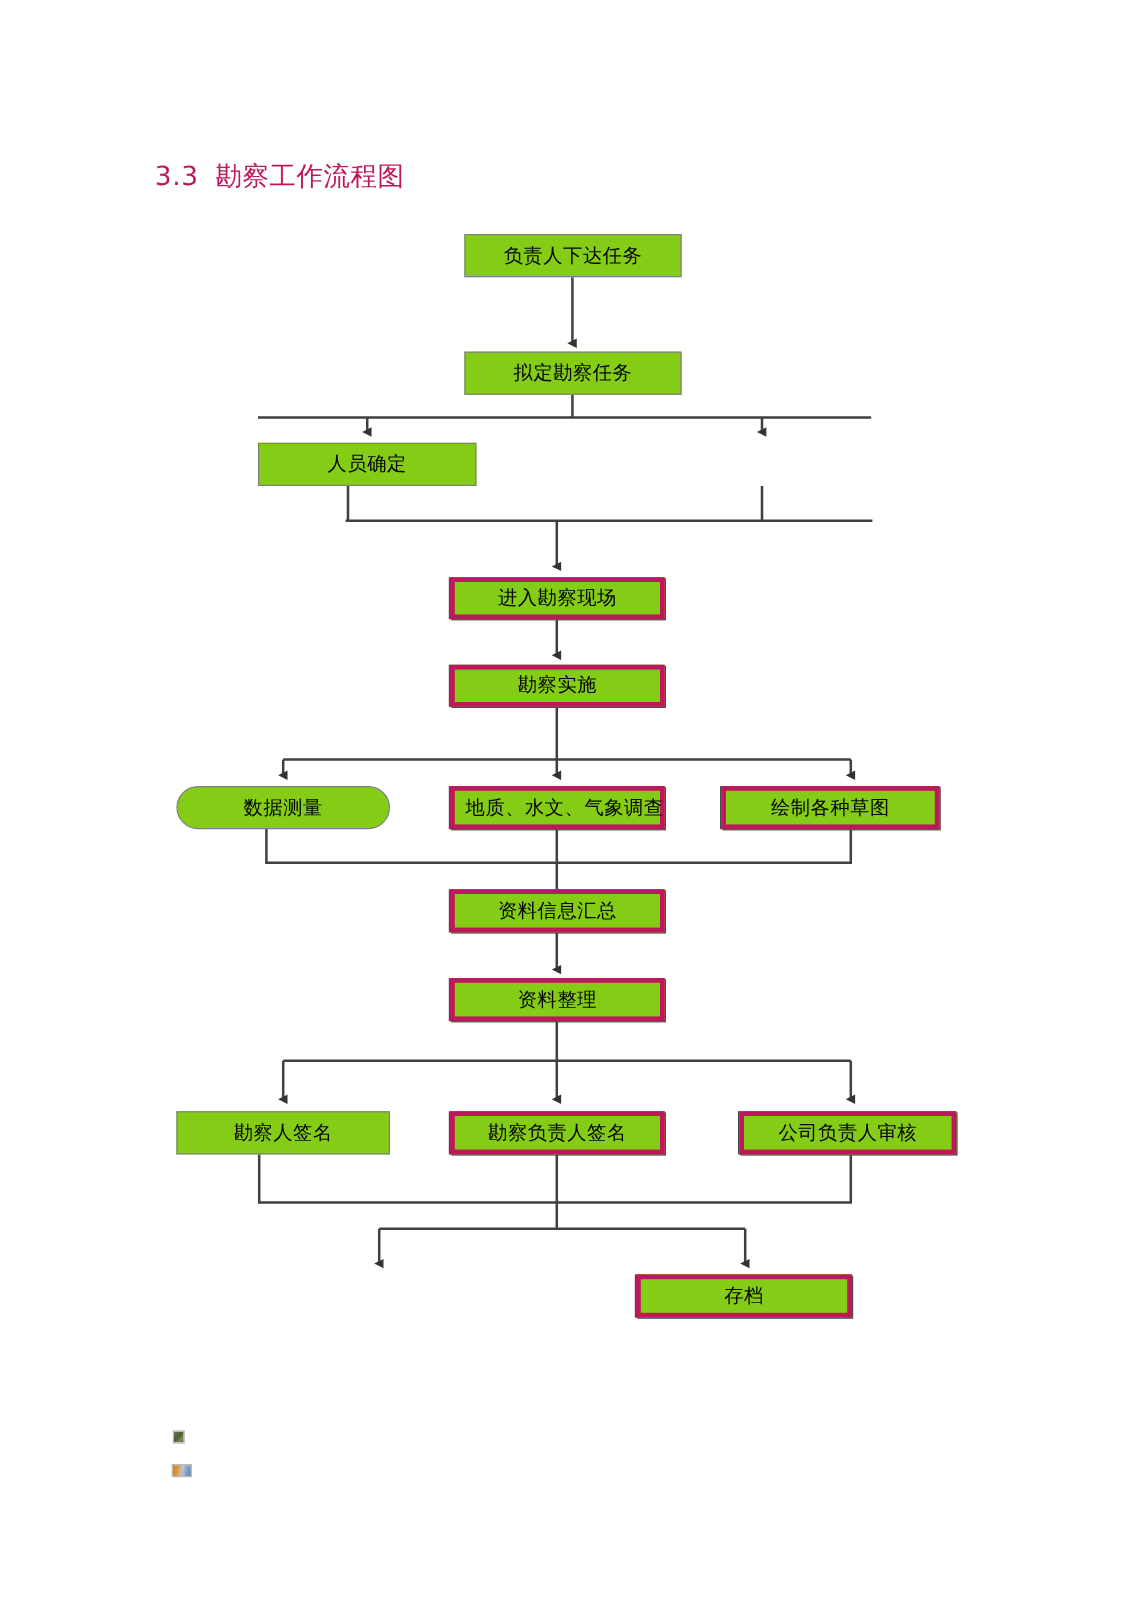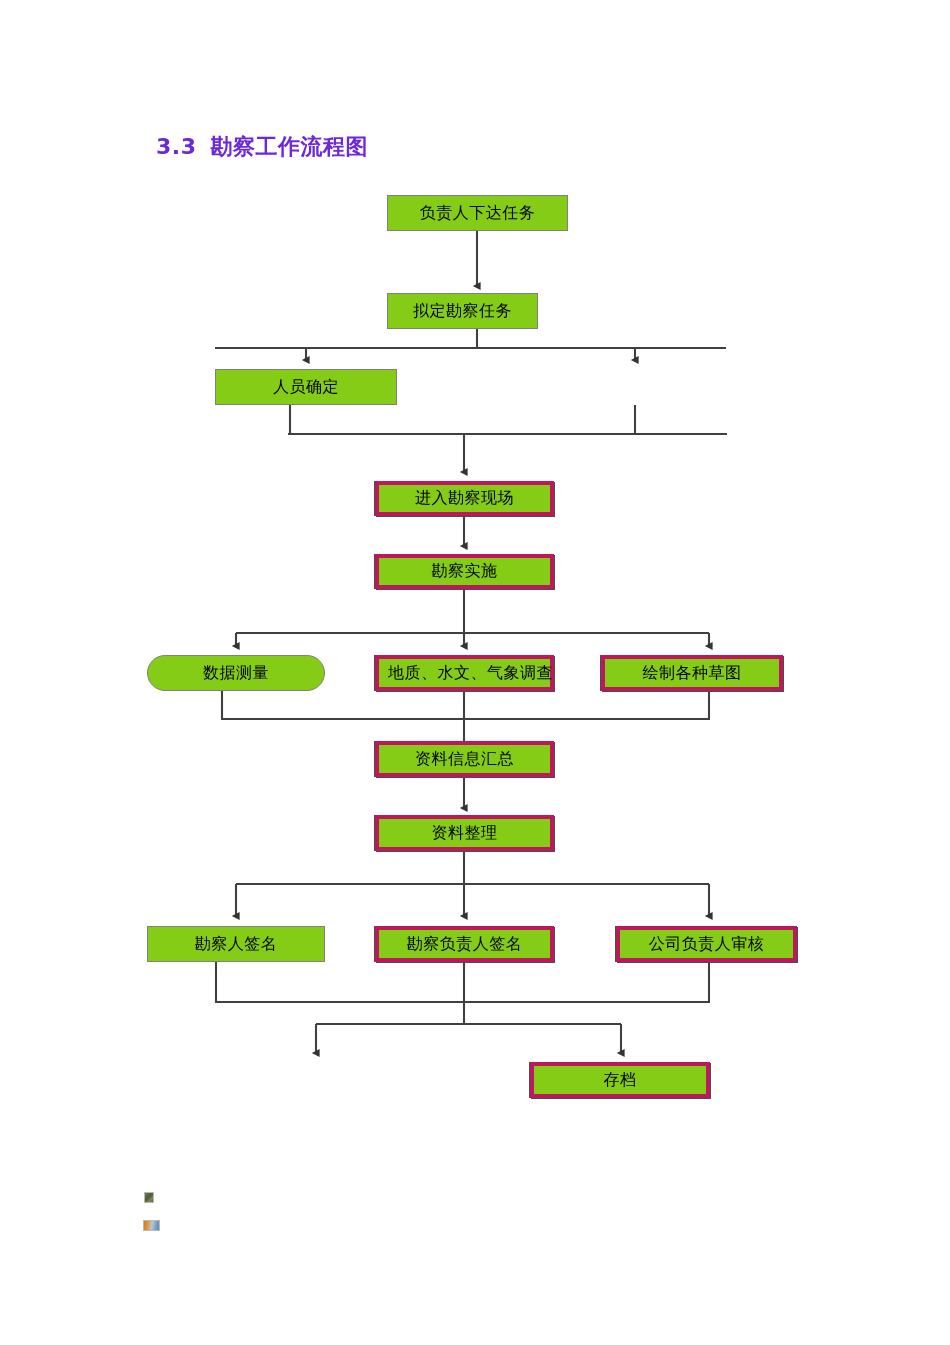--- a/index.html
+++ b/index.html
@@ -17,27 +17,27 @@
   #page {
     position: absolute;
     left: 0;
     top: 0;
     width: 950px;
     height: 1345px;
     background: #ffffff;
   }
   #heading {
     position: absolute;
-    left: 156px;
+    left: 129px;
     top: 132px;
     font-size: 22px;
-    color: #6d28d9;
+    color: #be185d;
     letter-spacing: 0.5px;
     white-space: nowrap;
-    font-weight: 700;
+    font-weight: 400;
   }
   #heading .num {
     margin-right: 14px;
   }
   #flow-svg {
     position: absolute;
     left: 0;
     top: 0;
     width: 950px;
     height: 1345px;
@@ -140,21 +140,21 @@
       <path d="M316,1024 L621,1024"></path>
       <path d="M316,1024 L316,1053" marker-end="url(#arrowhead)"></path>
       <path d="M621,1024 L621,1053" marker-end="url(#arrowhead)"></path>
     </g>
   </svg>
 
   <div class="node-box" style="left:387px; top:195px; width:181px; height:36px;">
     <span>负责人下达任务</span>
   </div>
 
-  <div class="node-box" style="left:387px; top:293px; width:151px; height:36px;">
+  <div class="node-box" style="left:387px; top:293px; width:181px; height:36px;">
     <span>拟定勘察任务</span>
   </div>
 
   <div class="node-box" style="left:215px; top:369px; width:182px; height:36px;">
     <span>人员确定</span>
   </div>
 
 
   <div class="node-box thick" style="left:375px; top:481px; width:179px; height:35px;">
     <span>进入勘察现场</span>

